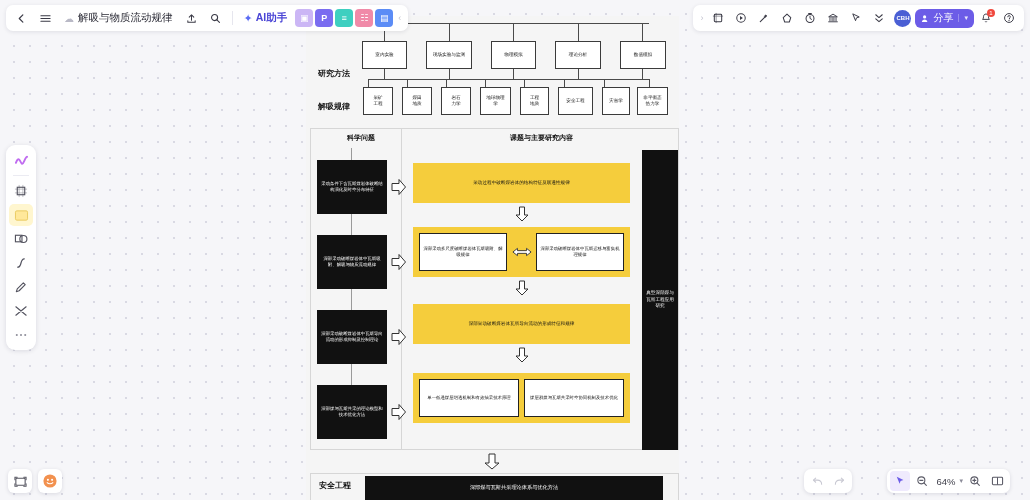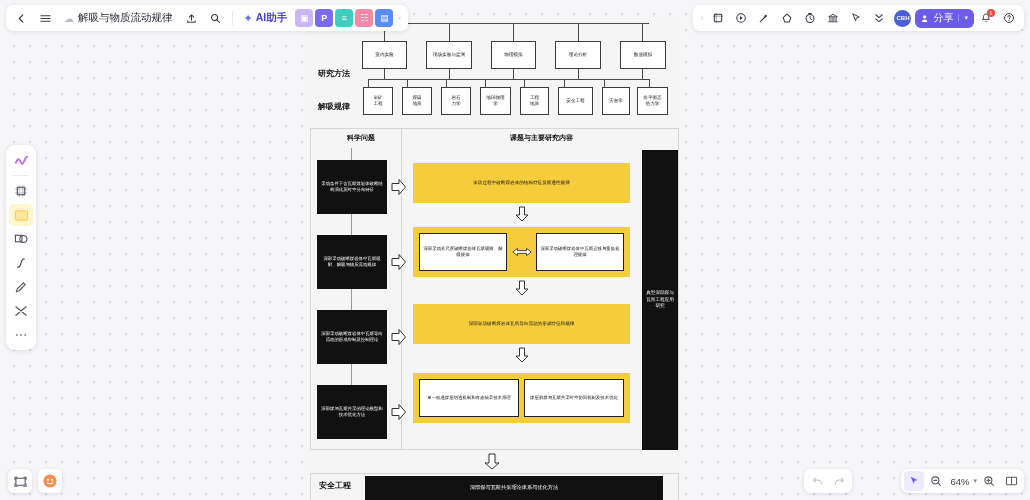--- a/index.html
+++ b/index.html
@@ -110,21 +110,21 @@
   .bl-btn.b { left: 38px; background: #fff; }
 
   
   .br-group {
     position: absolute; bottom: 7px; height: 24px;
     background: #fff; border-radius: 7px;
     box-shadow: 0 1px 4px rgba(20,20,50,.12);
     display: flex; align-items: center; padding: 0 3px; gap: 2px; z-index: 15;
   }
   .br-group.undo { right: 178px; }
-  .br-group.zoom { right: 6px; }
+  .br-group.zoom { right: 20px; }
   .br-btn {
     width: 20px; height: 20px; border-radius: 4px;
     display: flex; align-items: center; justify-content: center;
     color: #5a5a66; cursor: pointer; font-size: 11px;
   }
   .br-btn.disabled { color: #c8c8d2; }
   .br-btn.active { background: #efeafd; color: #6c5ce7; }
   .zoom-val { font-size: 9.5px; color: #41414c; padding: 0 2px; cursor: pointer; }
   .zoom-chev { font-size: 7px; color: #8b8b98; cursor: pointer; }
 

